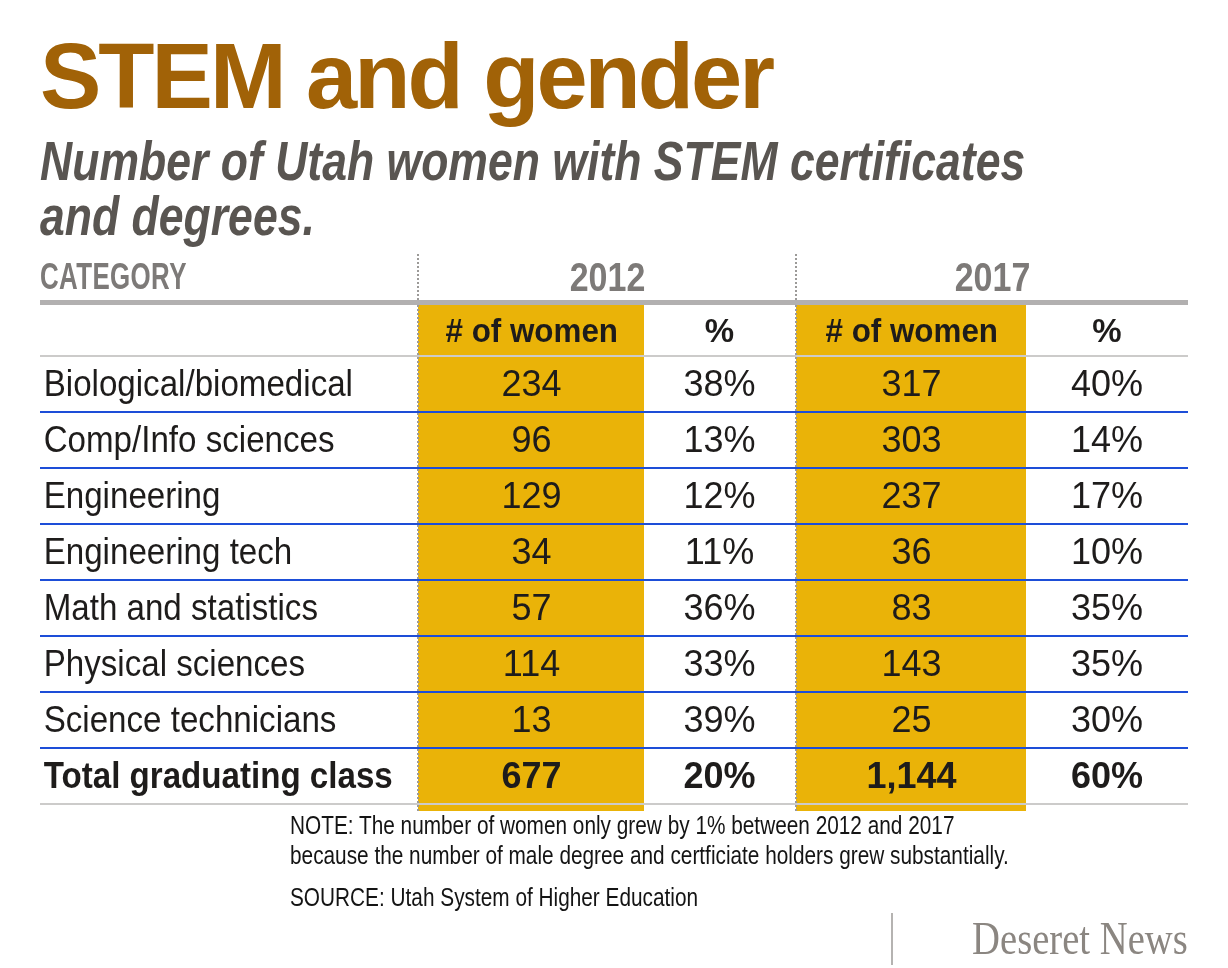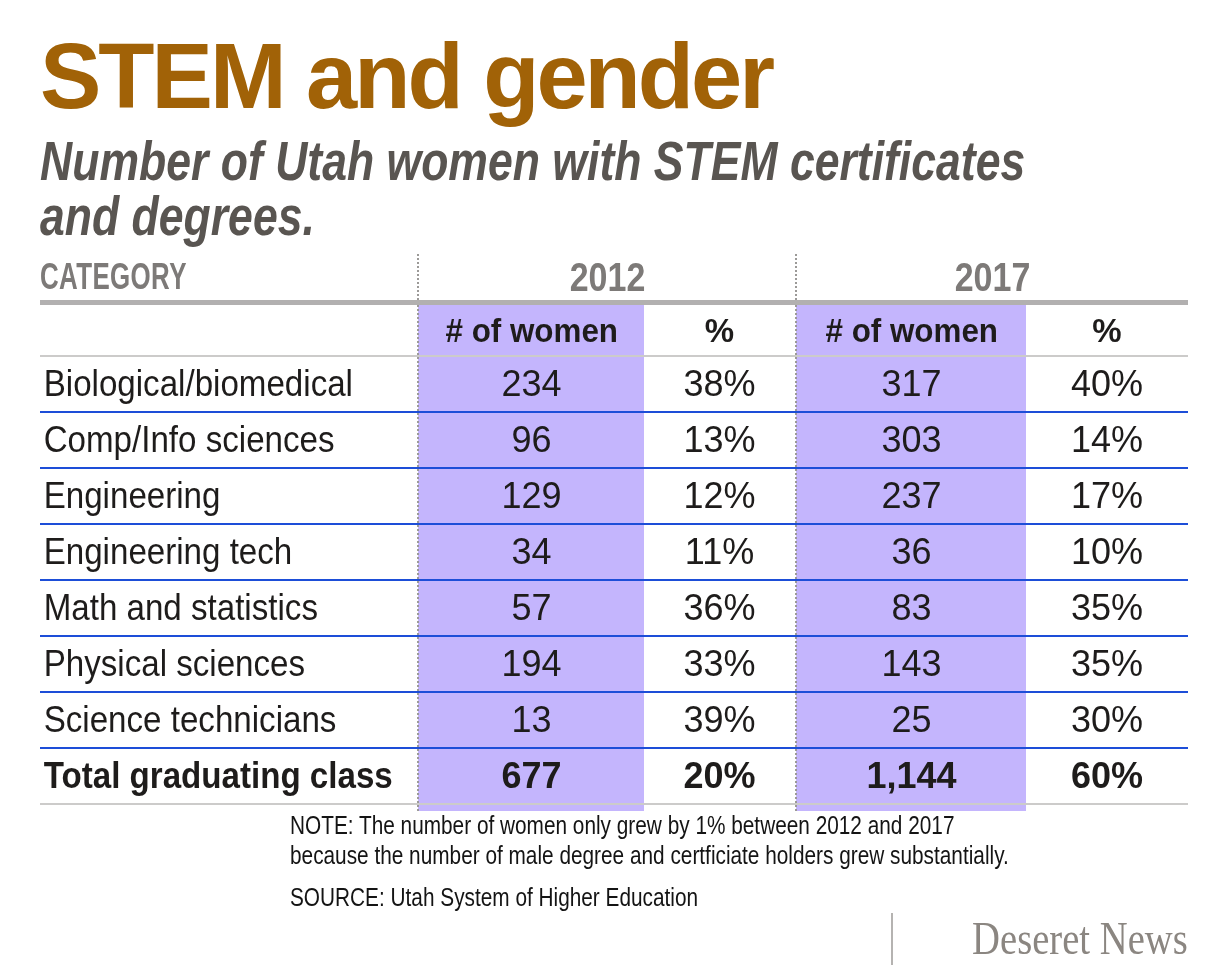--- a/index.html
+++ b/index.html
@@ -29,21 +29,21 @@
   .c3{width:152px;text-align:center;}
   .c4{width:230px;text-align:center;}
   .c5{width:162px;text-align:center;}
 
   tr.lblrow td{height:46px;border-bottom:5px solid #b2b0b0;}
   tr.subhead td{height:50px;border-bottom:2px solid #cccbca;font-weight:bold;font-size:33px;}
   tr.datarow td{height:54px;border-bottom:2px solid #1d4ed8;}
   tr.totalrow td{height:54px;border-bottom:2px solid #cccbca;font-weight:bold;}
   tr.spacer td{height:6px;border-bottom:none;}
 
-  .blue{background:#c4b5fd;}
+  .blue{background:#eab308;}
   .dl{border-left:2px dotted #9c9a98;}
 
   .cathead{
     display:inline-block;transform:scaleX(0.72);transform-origin:0 50%;
     font-weight:bold;font-size:36px;color:#7d7a78;letter-spacing:0.5px;white-space:nowrap;
   }
   .yearhead{
     display:inline-block;transform:scaleX(0.85);transform-origin:50% 50%;
     font-weight:bold;font-size:40px;color:#7d7a78;white-space:nowrap;
   }
@@ -140,21 +140,21 @@
     <tr class="datarow">
       <td class="c1"><span class="catname">Math and statistics</span></td>
       <td class="c2 blue dl">57</td>
       <td class="c3">36%</td>
       <td class="c4 blue dl">83</td>
       <td class="c5">35%</td>
     </tr>
 
     <tr class="datarow">
       <td class="c1"><span class="catname">Physical sciences</span></td>
-      <td class="c2 blue dl">194</td>
+      <td class="c2 blue dl">114</td>
       <td class="c3">33%</td>
       <td class="c4 blue dl">143</td>
       <td class="c5">35%</td>
     </tr>
 
     <tr class="datarow">
       <td class="c1"><span class="catname">Science technicians</span></td>
       <td class="c2 blue dl">13</td>
       <td class="c3">39%</td>
       <td class="c4 blue dl">25</td>

